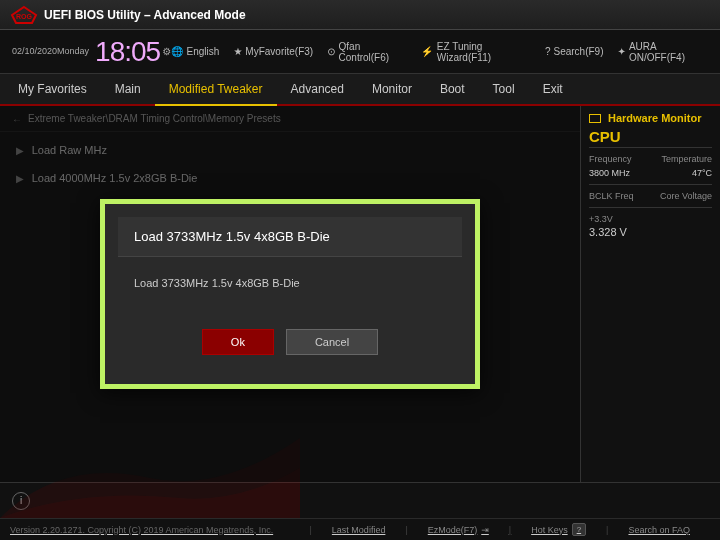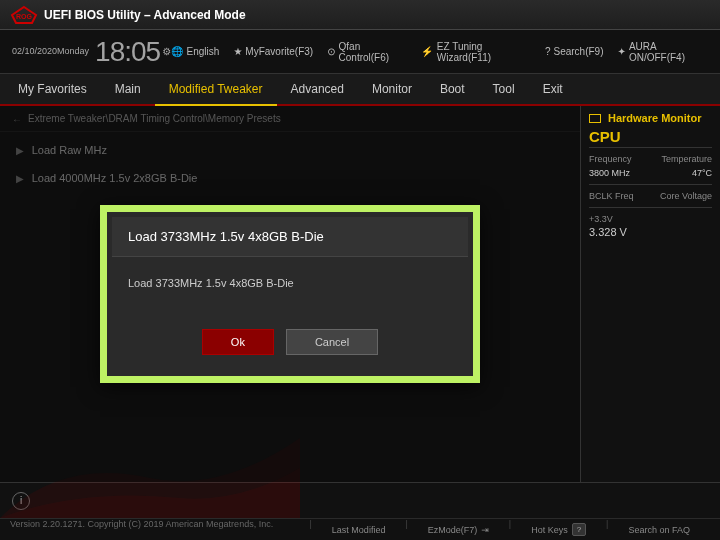--- a/index.html
+++ b/index.html
@@ -55,21 +55,21 @@
       flex-direction: row;
       margin-right: 6px;
     }
     .date-text {
       font-size: 9px;
       color: #aaa;
       line-height: 1.2;
     }
     .time-text {
       font-size: 28px;
-      color: #a3a3a3;
+      color: #f0abfc;
       font-weight: 300;
       line-height: 1;
       letter-spacing: -1px;
     }
     .gear-icon {
       color: #aaa;
       font-size: 10px;
       margin-left: 2px;
       cursor: pointer;
     }
@@ -167,23 +167,23 @@
       position: absolute;
       top: 0; left: 0; right: 0; bottom: 0;
       background: rgba(0,0,0,0.5);
       display: flex;
       align-items: center;
       justify-content: center;
       z-index: 10;
     }
     .dialog {
       background: #2a2a2a;
-      border: 7px solid #bef264;
+      border: 5px solid #bef264;
       width: 380px;
-      padding: 5px;
+      padding: 13px;
       box-shadow: 0 4px 20px rgba(0,0,0,0.7);
     }
     .dialog-title {
       background: #333;
       padding: 12px 16px;
       font-size: 13px;
       color: #fff;
       border-bottom: 1px solid #444;
       font-weight: 500;
     }
@@ -291,23 +291,25 @@
       font-size: 10px;
       color: #aaa;
       cursor: pointer;
     }
 
     
     .footer {
       background: #111;
       height: 22px;
       display: flex;
+      align-items: center;
       justify-content: center;
       gap: 20px;
       border-top: 1px solid #2a2a2a;
+      text-decoration: underline;
     }
     .footer-item {
       display: flex;
       align-items: center;
       gap: 4px;
       font-size: 9px;
       color: #888;
       cursor: pointer;
     }
     .footer-divider {

